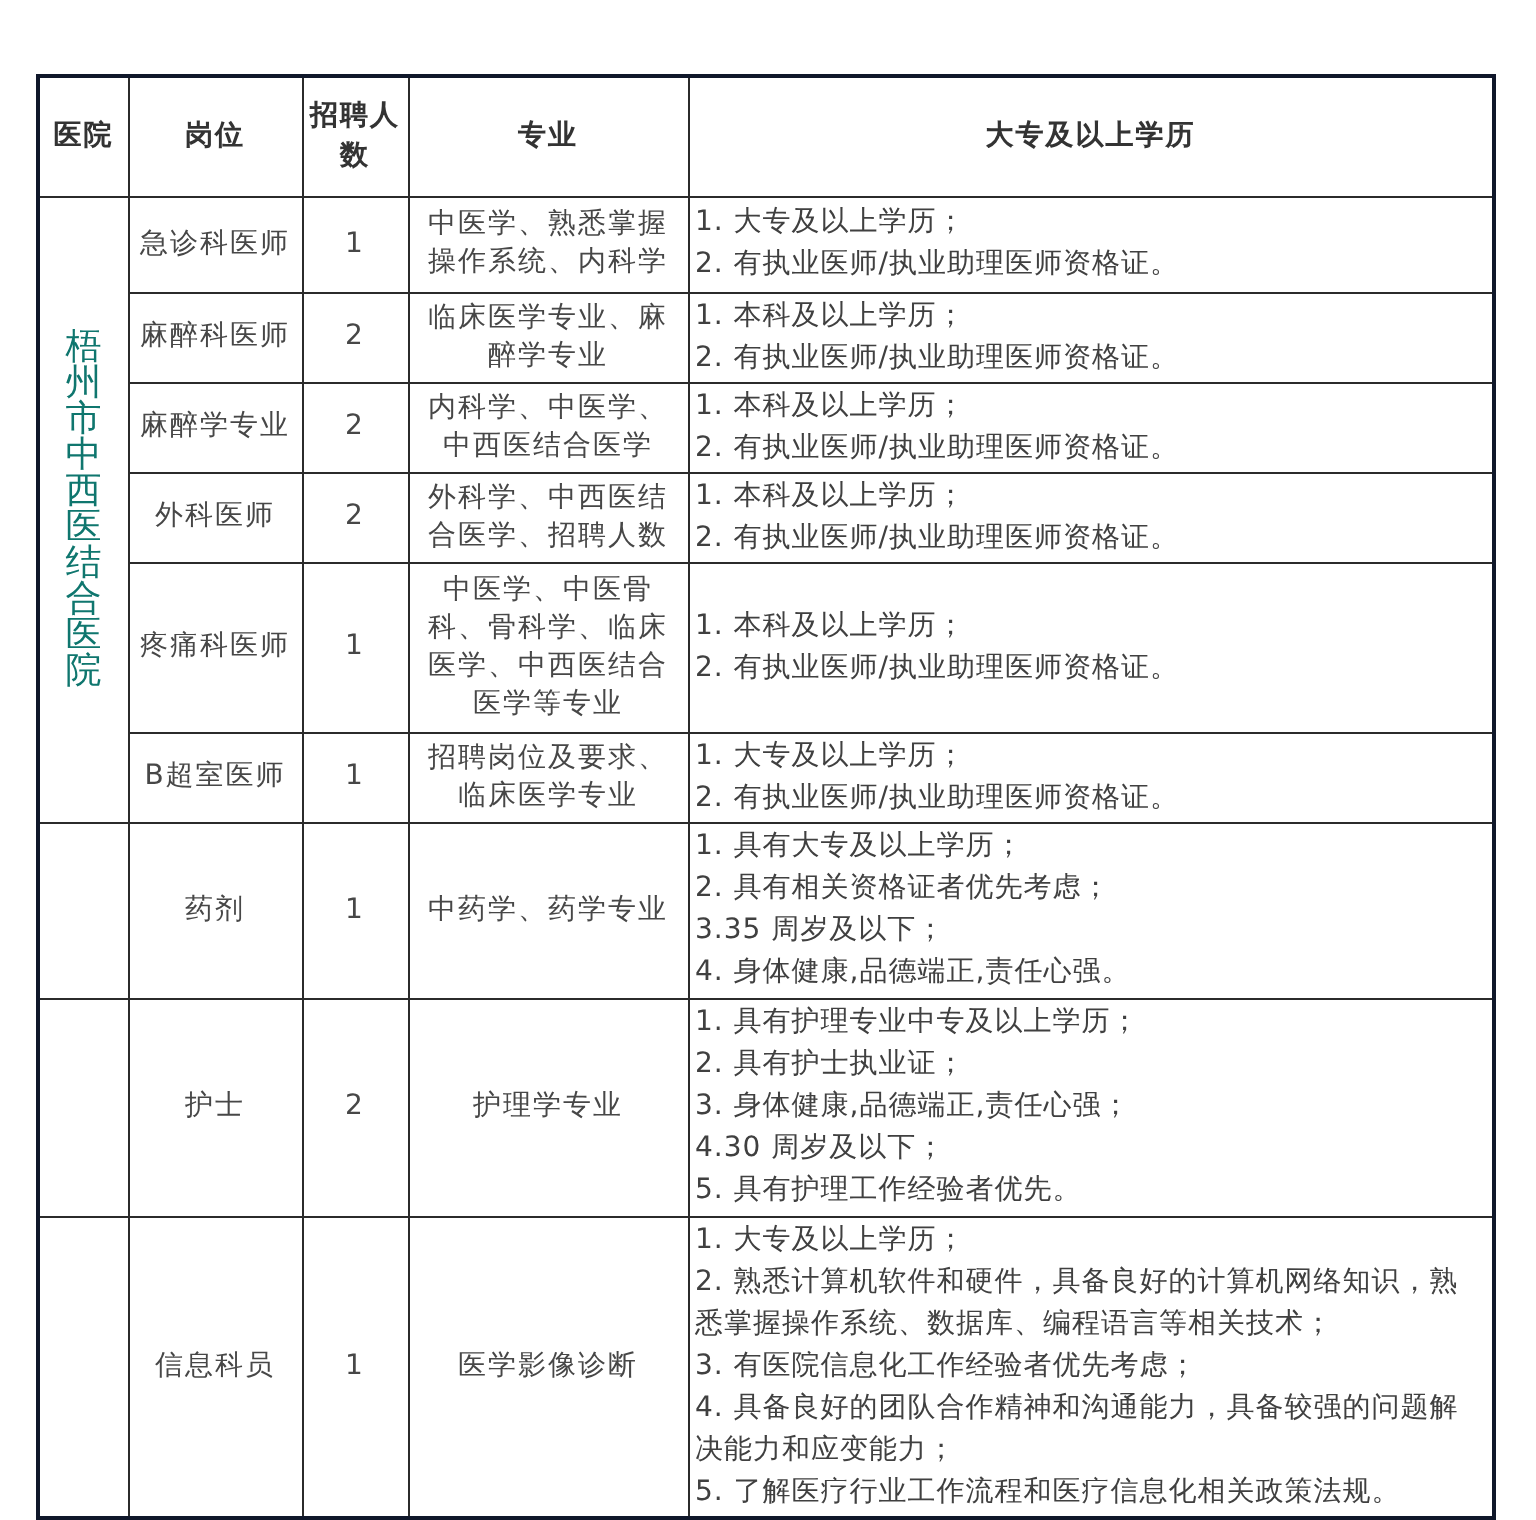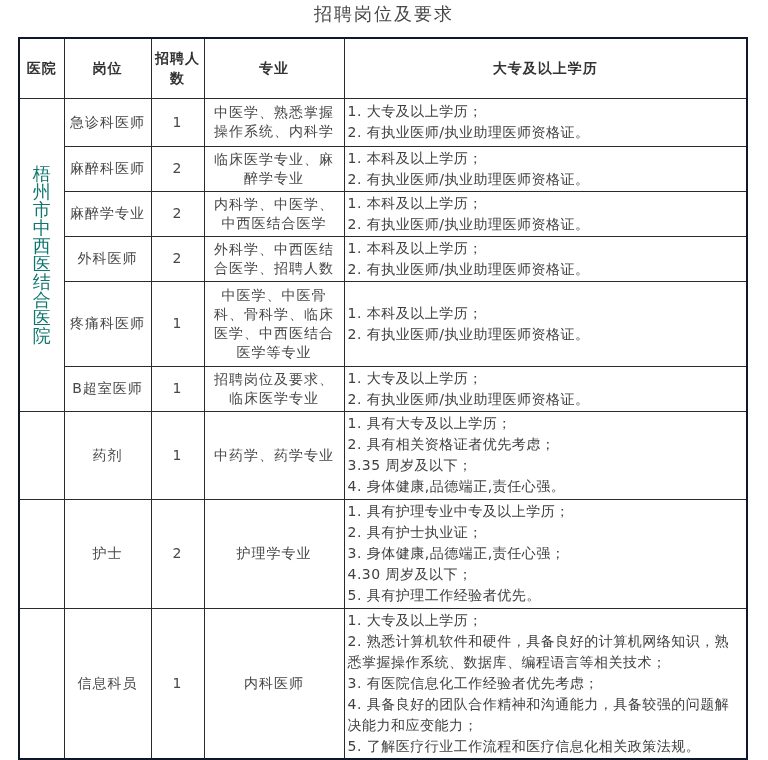--- a/index.html
+++ b/index.html
@@ -80,21 +80,20 @@
     color: #404040;
     padding-left: 4px;
     padding-right: 2px;
   }
 </style>
 </head>
 <body>
 
 <div class="page">
 
-  <div class="doc-title">招聘岗位及要求</div>
 
   <table class="recruit">
     <colgroup>
       <col style="width:45px">
       <col style="width:87px">
       <col style="width:53px">
       <col style="width:140px">
       <col style="width:403px">
     </colgroup>
 
@@ -178,21 +177,21 @@
 2. 具有护士执业证；
 3. 身体健康,品德端正,责任心强；
 4.30 周岁及以下；
 5. 具有护理工作经验者优先。</td>
     </tr>
 
     <tr style="height:145px">
       <td class="c-hospital hospital-sep"></td>
       <td class="c-position">信息科员</td>
       <td class="c-count">1</td>
-      <td class="c-major">内科医师</td>
+      <td class="c-major">医学影像诊断</td>
       <td class="c-req">1. 大专及以上学历；
 2. 熟悉计算机软件和硬件，具备良好的计算机网络知识，熟悉掌握操作系统、数据库、编程语言等相关技术；
 3. 有医院信息化工作经验者优先考虑；
 4. 具备良好的团队合作精神和沟通能力，具备较强的问题解决能力和应变能力；
 5. 了解医疗行业工作流程和医疗信息化相关政策法规。</td>
     </tr>
 
   </tbody>
     </table>
 </div>

